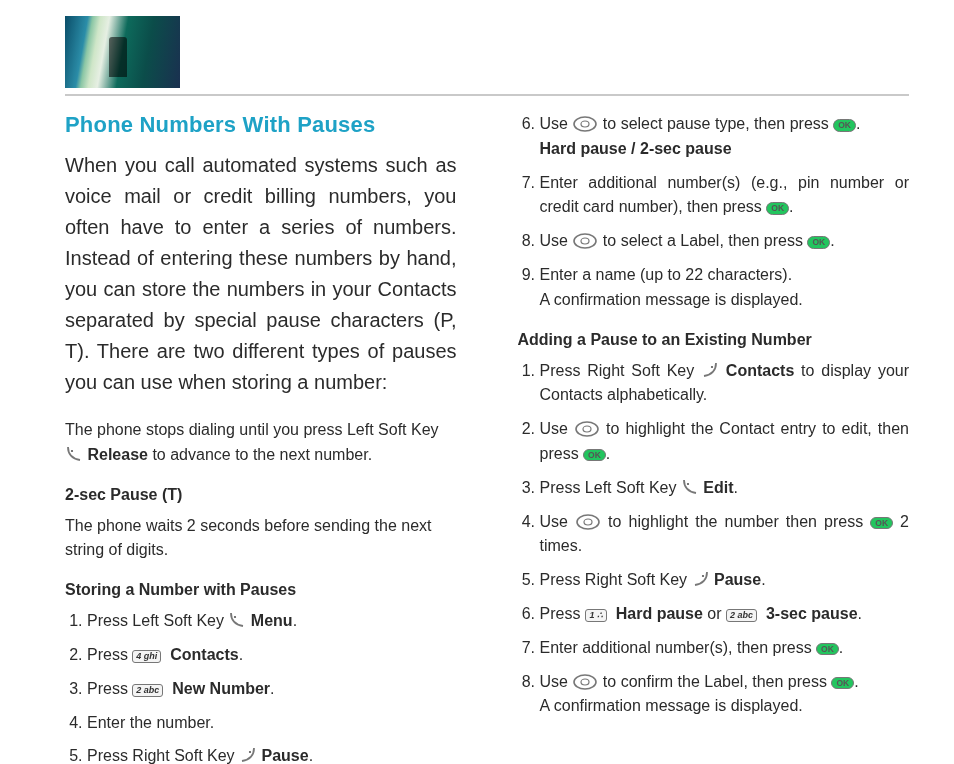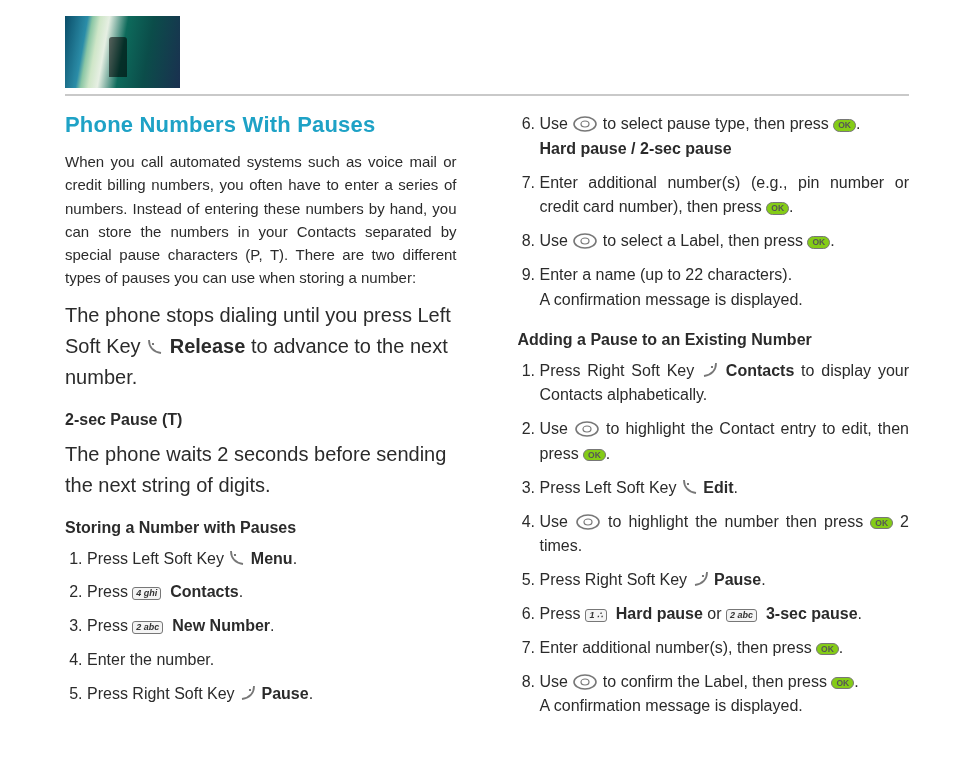--- a/index.html
+++ b/index.html
@@ -4,29 +4,29 @@
 <style>
 *{box-sizing:border-box;margin:0;padding:0}
 body{width:954px;height:764px;background:#fff;font-family:"Helvetica Neue",Arial,sans-serif;color:#2b2b2b;position:relative}
 .page{padding:16px 45px 30px 65px}
 .header-img{width:115px;height:72px;background:linear-gradient(100deg,#0a4d68 0%,#2b8da8 18%,#8ac6a5 22%,#cfe6c8 28%,#e6efe3 35%,#0d6a5b 50%,#0b4d4a 70%,#1a3050 100%);margin-bottom:6px;display:flex;align-items:center;justify-content:center}
 .header-img::after{content:"";display:block;width:18px;height:40px;background:rgba(0,0,0,.55);border-radius:3px 3px 0 0;position:relative;left:-5px;top:5px}
 .rule-top{height:2px;background:#c9c9c9;margin-bottom:16px}
 .cols{display:flex;gap:61px}
 .col{width:50%}
 h2{color:#1ea2c6;font-size:22px;font-weight:700;margin-bottom:12px;letter-spacing:.2px}
-p{font-size:15px;line-height:1.55;margin-bottom:10px}
+p{font-size:20px;line-height:1.55;margin-bottom:20px}
 .intro{text-align:justify}
 .sub{font-weight:700;font-size:16px;margin-bottom:10px;margin-top:18px}
-.def{font-size:20px;line-height:1.55;margin-bottom:14px}
+.def{font-size:16px;line-height:1.55;margin-bottom:14px}
 ol{padding-left:22px}
 ol li{font-size:16px;line-height:1.55;margin-bottom:9px;text-align:justify}
 .b{font-weight:700}
 .ico{display:inline-block;vertical-align:-3px}
-.ok{display:inline-block;border:1.5px solid #777;border-radius:10px;font-size:8.5px;font-weight:700;padding:1px 4px;line-height:1;vertical-align:1px;color:#555;background:#84cc16}
+.ok{display:inline-block;border:1.5px solid #777;border-radius:10px;font-size:8.5px;font-weight:700;padding:1px 4px;line-height:1;vertical-align:1px;color:#555;background:#22c55e}
 .key{display:inline-block;border:1.5px solid #777;border-radius:3px;font-size:9px;padding:1px 3px;line-height:1;vertical-align:1px;background:#f4f4f4;color:#333;font-weight:700;font-style:italic;min-width:22px;text-align:right}
 .softkey{display:inline-block;width:18px;height:18px;vertical-align:-3px}
 .nav{display:inline-block;width:26px;height:18px;vertical-align:-4px}
 </style>
 </head>
 <body>
 
 <div class="page">
   <div class="header-img"></div>
   <div class="rule-top"></div>

